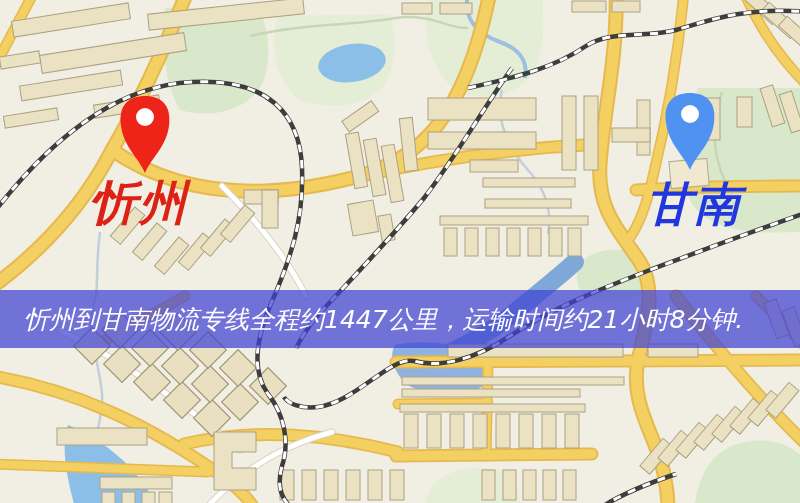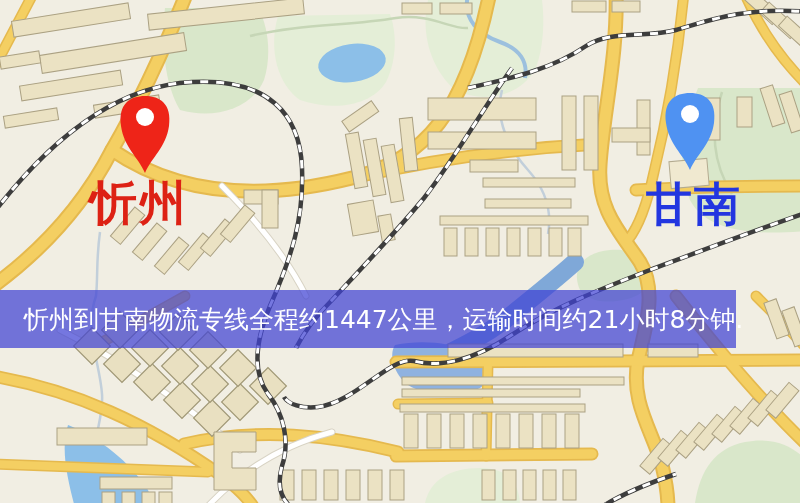--- a/index.html
+++ b/index.html
@@ -1,18 +1,18 @@
 <!DOCTYPE html>
 <html><head>
 <meta charset="utf-8">
 <style>
   html,body{margin:0;padding:0;}
   body{width:800px;height:503px;overflow:hidden;background:#f1eee3;
        font-family:"DejaVu Sans","Liberation Sans",sans-serif;}
-  .stage{position:relative;width:800px;height:503px;}
+  .stage{position:relative;width:800px;height:503px;font-style:italic;}
   .stage svg{position:absolute;left:0;top:0;}
 
   
   .bld{fill:#ebe2c3;stroke:#aba183;stroke-width:1;}
   .bld2{fill:#f0e9d0;stroke:#b3ab90;stroke-width:1;}
   .diam{fill:#e9e0c1;stroke:#a09876;stroke-width:1.2;}
   .park{fill:#d9e7ca;}
   .park2{fill:#e4eed7;}
   .water{fill:#8cbfe8;}
   .water2{fill:#8fb2e0;}
@@ -21,21 +21,21 @@
   .ycase{fill:none;stroke:#e5b94e;stroke-linecap:round;stroke-linejoin:round;}
   .yfill{fill:none;stroke:#f4cf62;stroke-linecap:round;stroke-linejoin:round;}
   .wcase{fill:none;stroke:#d8d3c4;stroke-width:7;stroke-linecap:round;}
   .wfill{fill:none;stroke:#ffffff;stroke-width:5;stroke-linecap:round;}
   .railb{fill:none;stroke:#3d3d3d;stroke-width:4.5;}
   .raild{fill:none;stroke:#ffffff;stroke-width:3;stroke-dasharray:8 8;}
   .pinlabel{font-family:"DejaVu Sans","Liberation Sans",sans-serif;
             font-weight:600;letter-spacing:2px;
             paint-order:stroke;}
   
-  .banner{position:absolute;left:0;top:290px;width:736px;height:58px;
+  .banner{position:absolute;left:0;top:290px;width:800px;height:58px;
           background:rgba(64,66,212,0.72);display:flex;align-items:center;}
   .banner span{color:#ffffff;font-size:25px;padding-left:24px;white-space:nowrap;
                font-family:"DejaVu Sans","Liberation Sans",sans-serif;}
 </style>
 </head>
 <body>
 
 <div class="stage">
 
 <svg width="800" height="503" viewBox="0 0 800 503">

